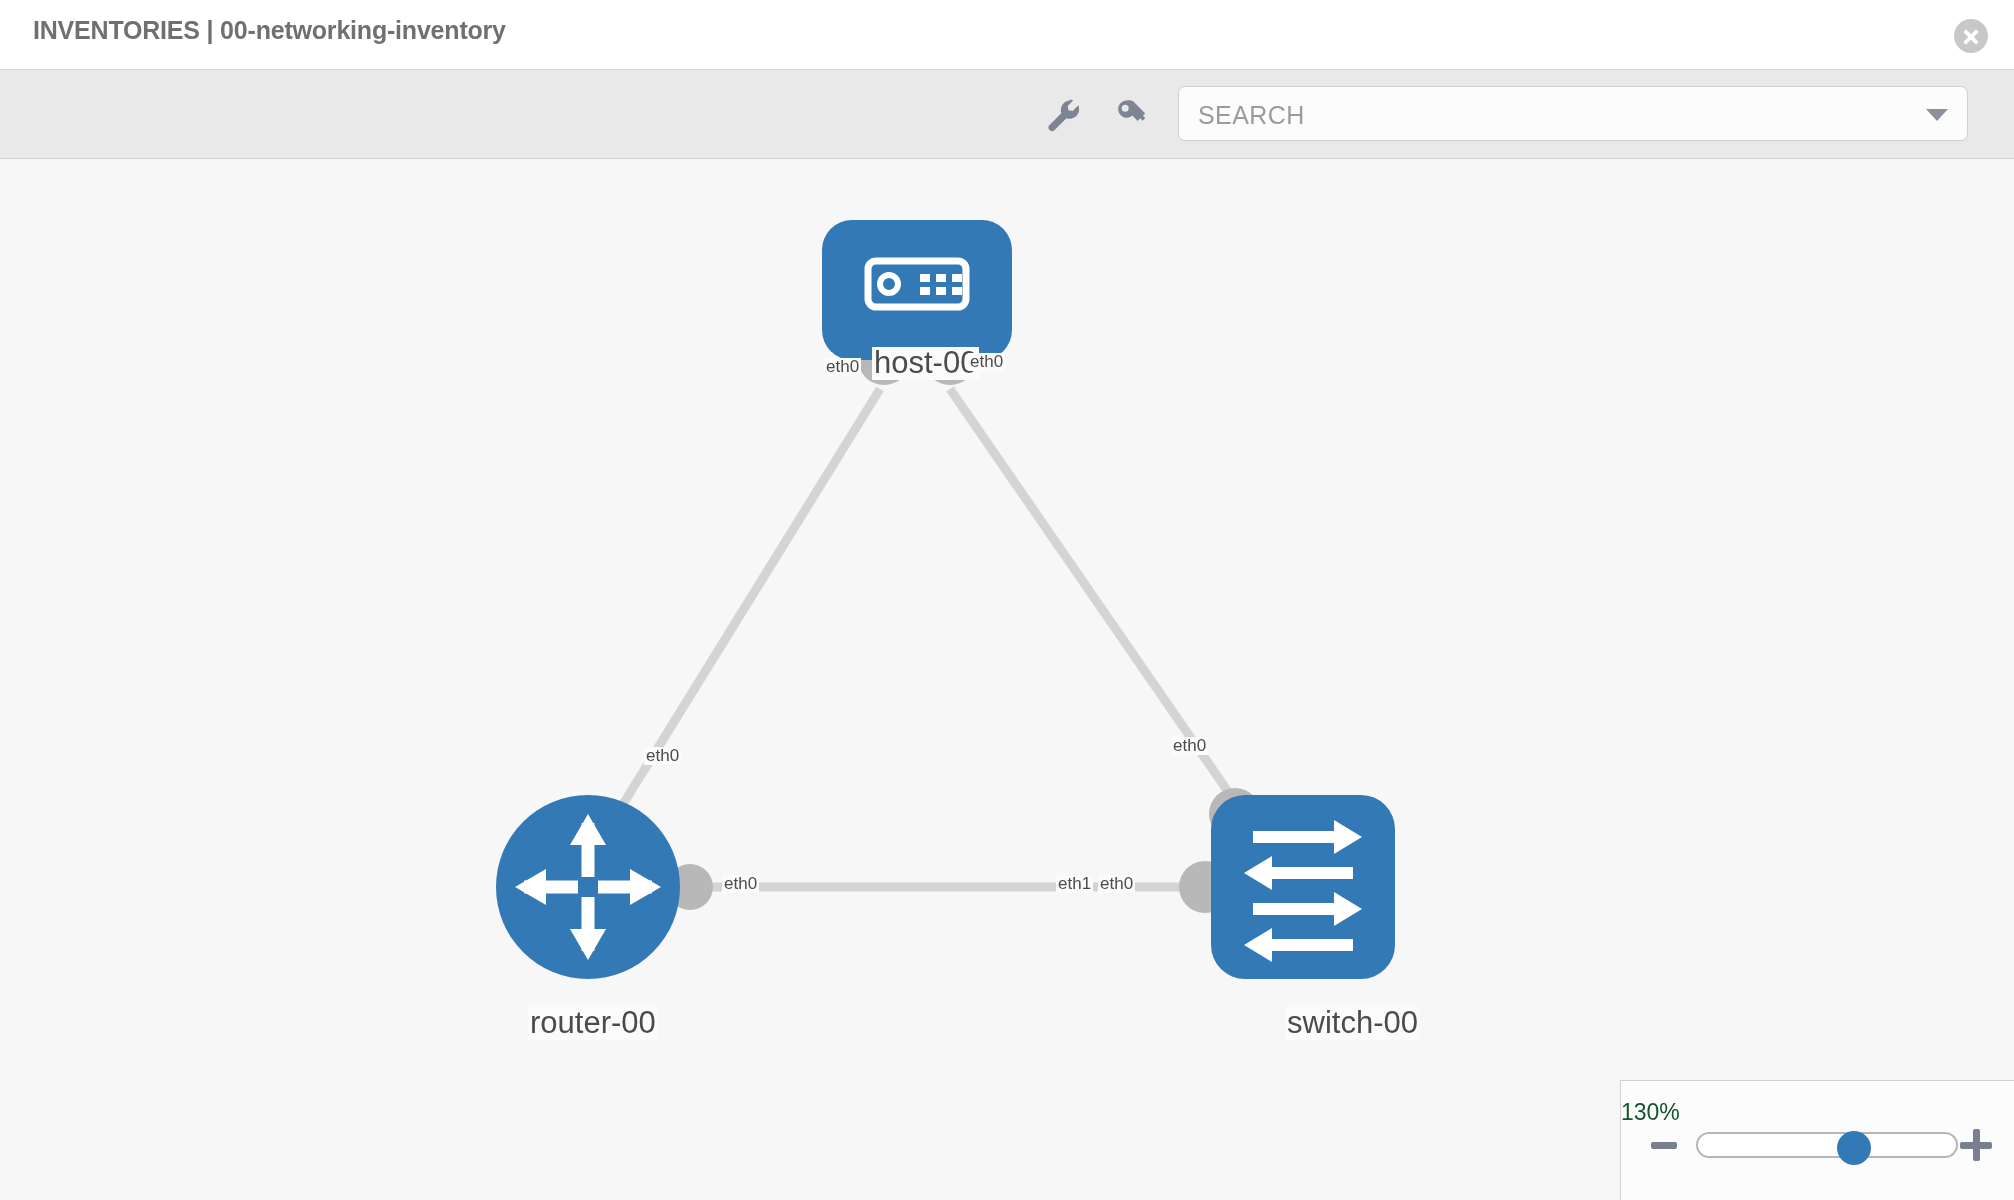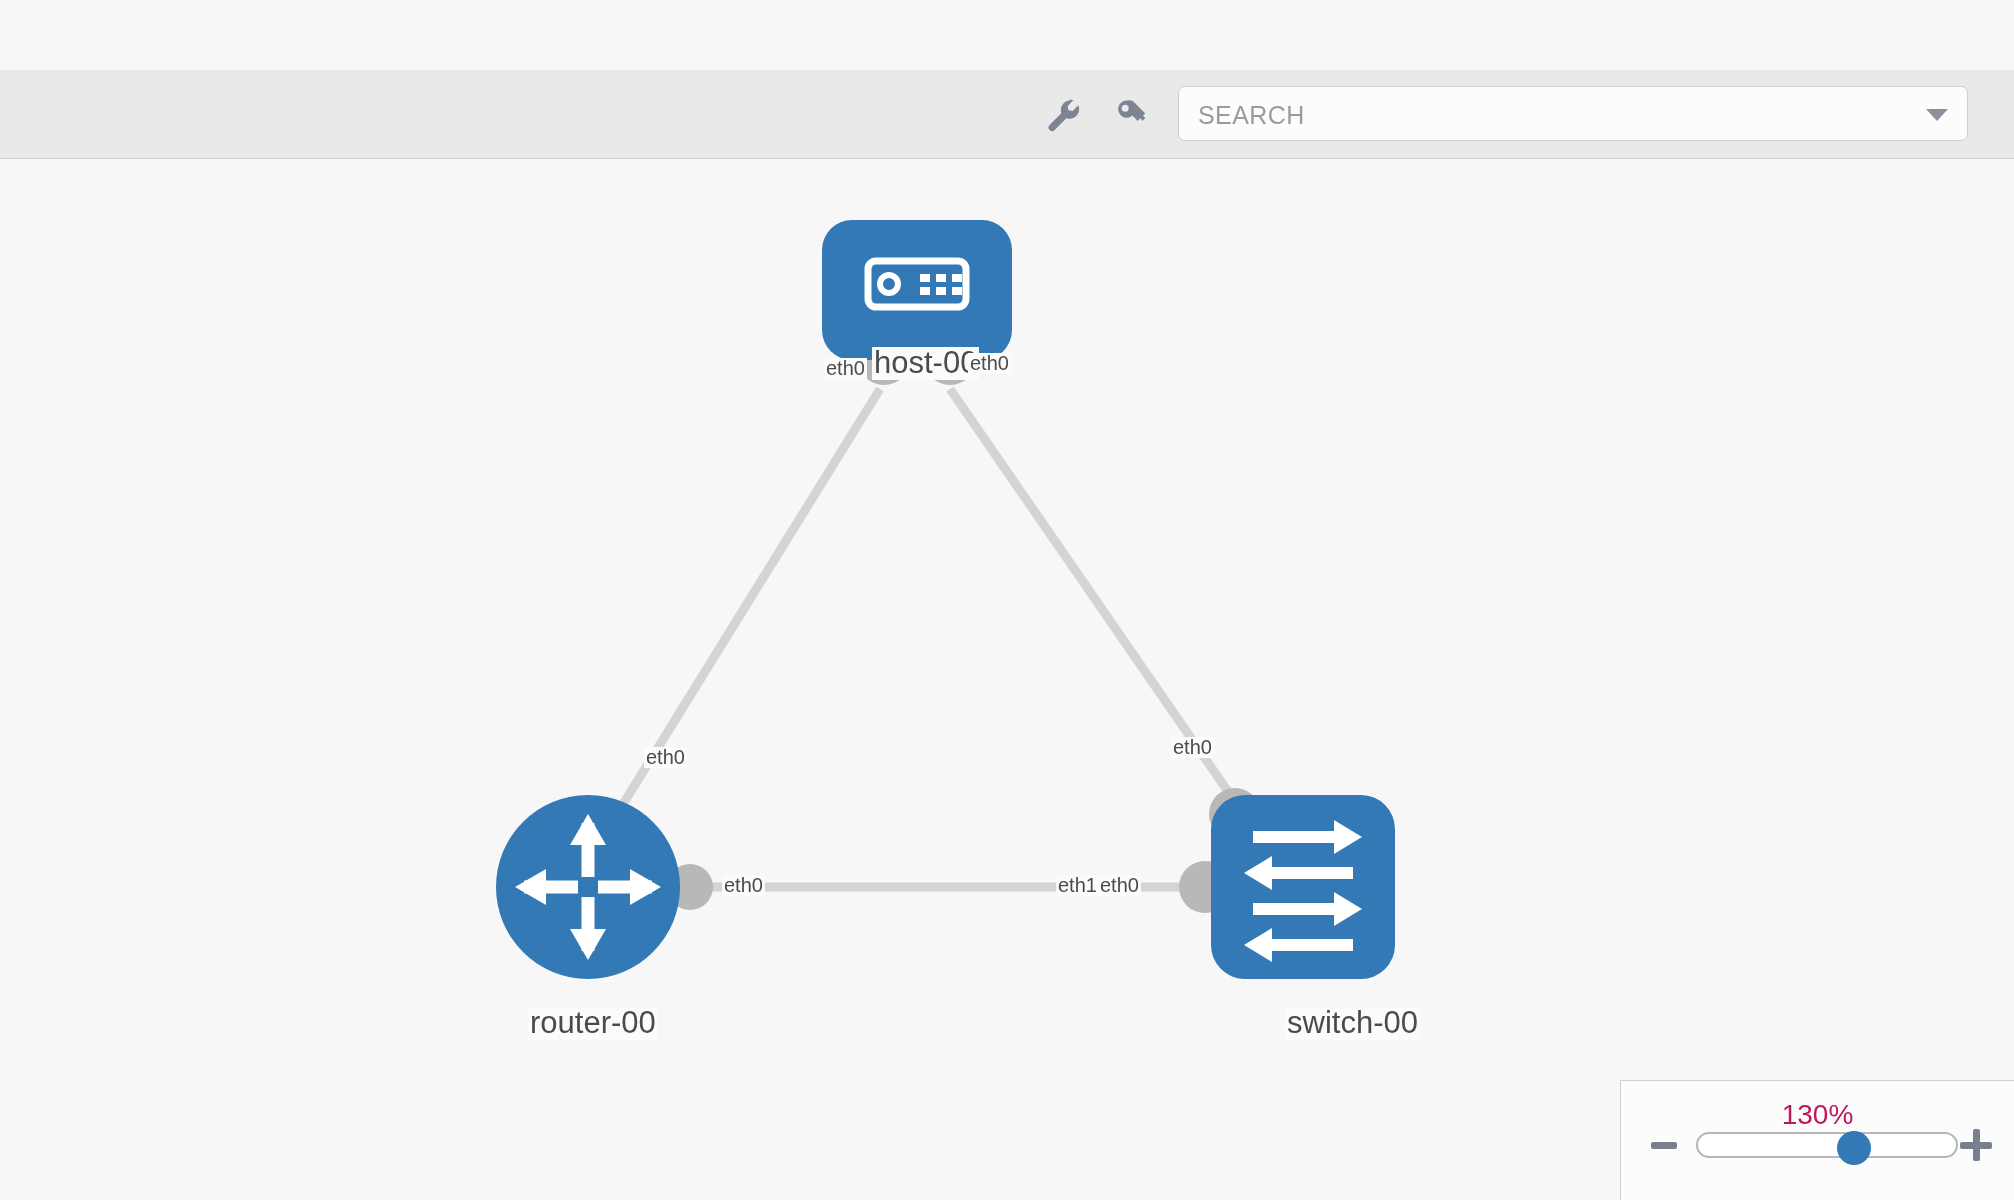--- a/index.html
+++ b/index.html
@@ -156,21 +156,21 @@
     position: absolute;
     font-size: 31px;
     color: #4b4b4b;
     background: #fbfbfb;
     white-space: nowrap;
     line-height: 1.05;
     padding: 0 2px;
   }
   .edge-label {
     position: absolute;
-    font-size: 20px;
+    font-size: 17px;
     color: #4b4b4b;
     background: #fbfbfb;
     white-space: nowrap;
     line-height: 1.05;
     padding: 0 2px;
   }
 
   
   .zoom-panel {
     position: absolute;
@@ -182,23 +182,23 @@
     border: 1px solid #cfcfcf;
     border-bottom: none;
     border-right: none;
     box-sizing: border-box;
   }
   .zoom-value {
     position: absolute;
     top: 18px;
     left: 0;
     width: 100%;
-    text-align: center;
-    font-size: 28px;
-    color: #be185d;
+    text-align: left;
+    font-size: 23px;
+    color: #14532d;
   }
   .zoom-minus {
     position: absolute;
     left: 30px;
     top: 61px;
     width: 26px;
     height: 7px;
     background: #78808d;
     border-radius: 2px;
     cursor: pointer;
@@ -238,20 +238,27 @@
     border-radius: 50%;
     background: #3279b6;
     cursor: pointer;
   }
 </style>
 </head>
 <body>
 
 <div id="app">
 
+  <div class="header">
+    <div class="header-title">INVENTORIES | 00-networking-inventory</div>
+    <div class="close-btn">
+      <div class="x1"></div>
+      <div class="x2"></div>
+    </div>
+  </div>
 
   <div class="toolbar">
 
 
     <div class="tool-icon wrench-icon">
       <svg viewBox="0 0 38 38" xmlns="http://www.w3.org/2000/svg">
         <path d="M26.4 4.5a9.6 9.6 0 0 0-9.1 12.7L5.6 28.9a3.6 3.6 0 0 0 0 5.1 3.6 3.6 0 0 0 5.1 0l11.7-11.7a9.6 9.6 0 0 0 12.7-9.1c0-1.4-.3-2.7-.8-3.9l-5.6 5.6-4.3-.7-.7-4.3 5.6-5.6c-1.2-.5-2.5-.8-3.9-.8z" fill="#7d8592"></path>
       </svg>
     </div>
 

